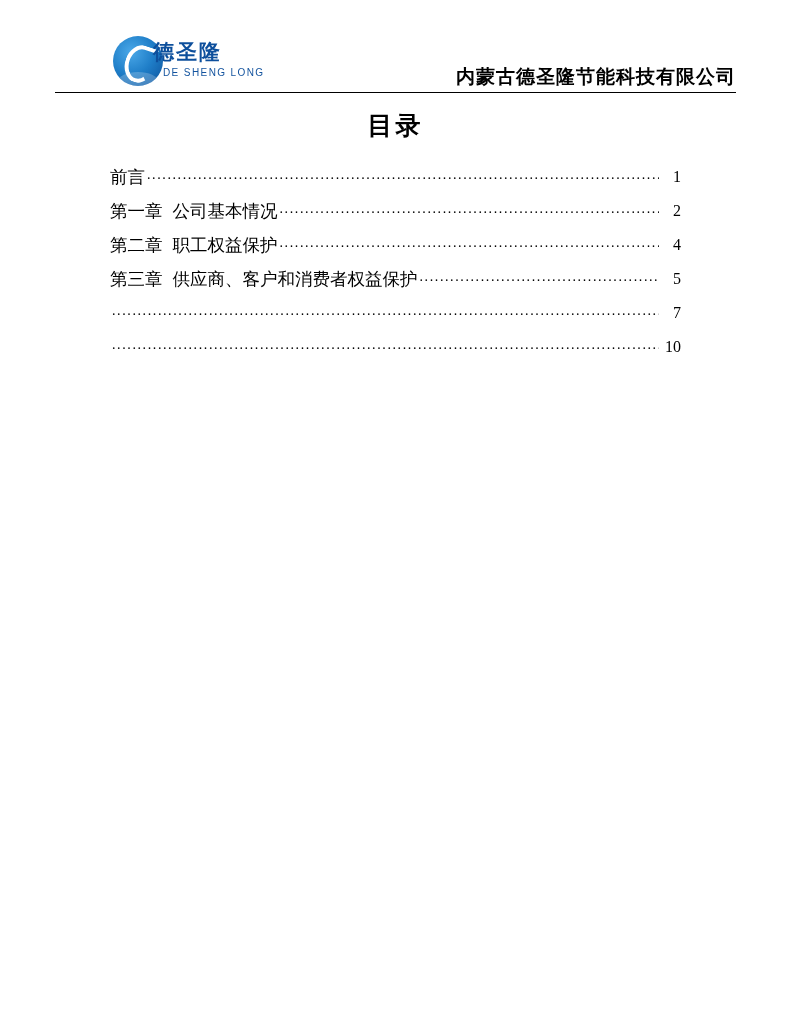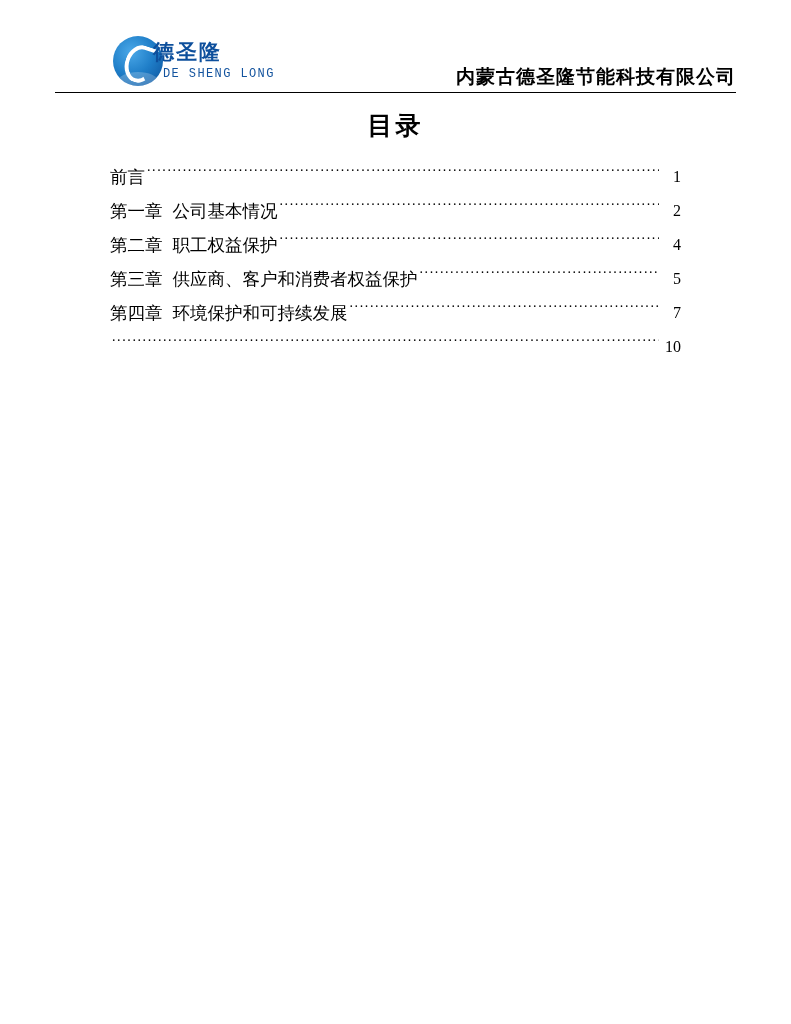--- a/index.html
+++ b/index.html
@@ -72,22 +72,22 @@
     font-weight: bold;
     font-size: 21px;
     letter-spacing: 2px;
     color: #0d4f9c;
     white-space: nowrap;
   }
   .logo-en {
     position: absolute;
     left: 50px;
     top: 33px;
-    font-family: Liberation Mono, monospace;
-    font-size: 12px;
+    font-family: Liberation Sans, sans-serif;
+    font-size: 10px;
     letter-spacing: 1.4px;
     color: #13539e;
     white-space: nowrap;
   }
   .company-name {
     position: absolute;
     right: 0;
     bottom: 2px;
     font-family: "Liberation Serif", "DejaVu Serif", serif;
     font-weight: bold;
@@ -108,21 +108,21 @@
     font-weight: bold;
     font-size: 25px;
     letter-spacing: 3px;
     color: #000000;
   }
   .toc {
     margin: 18px 110px 0 110px;
   }
   .toc-row {
     display: flex;
-    align-items: flex-start;
+    align-items: center;
     font-size: 17px;
     line-height: 34px;
     color: #000000;
     white-space: nowrap;
   }
   .toc-label {
     font-family: "Liberation Serif", "DejaVu Serif", serif;
     font-size: 17.5px;
   }
   .toc-label .chap {
@@ -184,21 +184,20 @@
       <span class="toc-page">4</span>
     </div>
 
     <div class="toc-row">
       <span class="toc-label"><span class="chap">第三章</span><span>供应商、客户和消费者权益保护</span></span>
       <span class="toc-dots">....................................................................................................................................................</span>
       <span class="toc-page">5</span>
     </div>
 
     <div class="toc-row">
-      <span class="toc-label"><span class="chap">第四章</span><span>环境保护和可持续发展</span></span>
       <span class="toc-dots">....................................................................................................................................................</span>
       <span class="toc-page">7</span>
     </div>
 
     <div class="toc-row">
       <span class="toc-dots">....................................................................................................................................................</span>
       <span class="toc-page">10</span>
     </div>
 
   </div>

